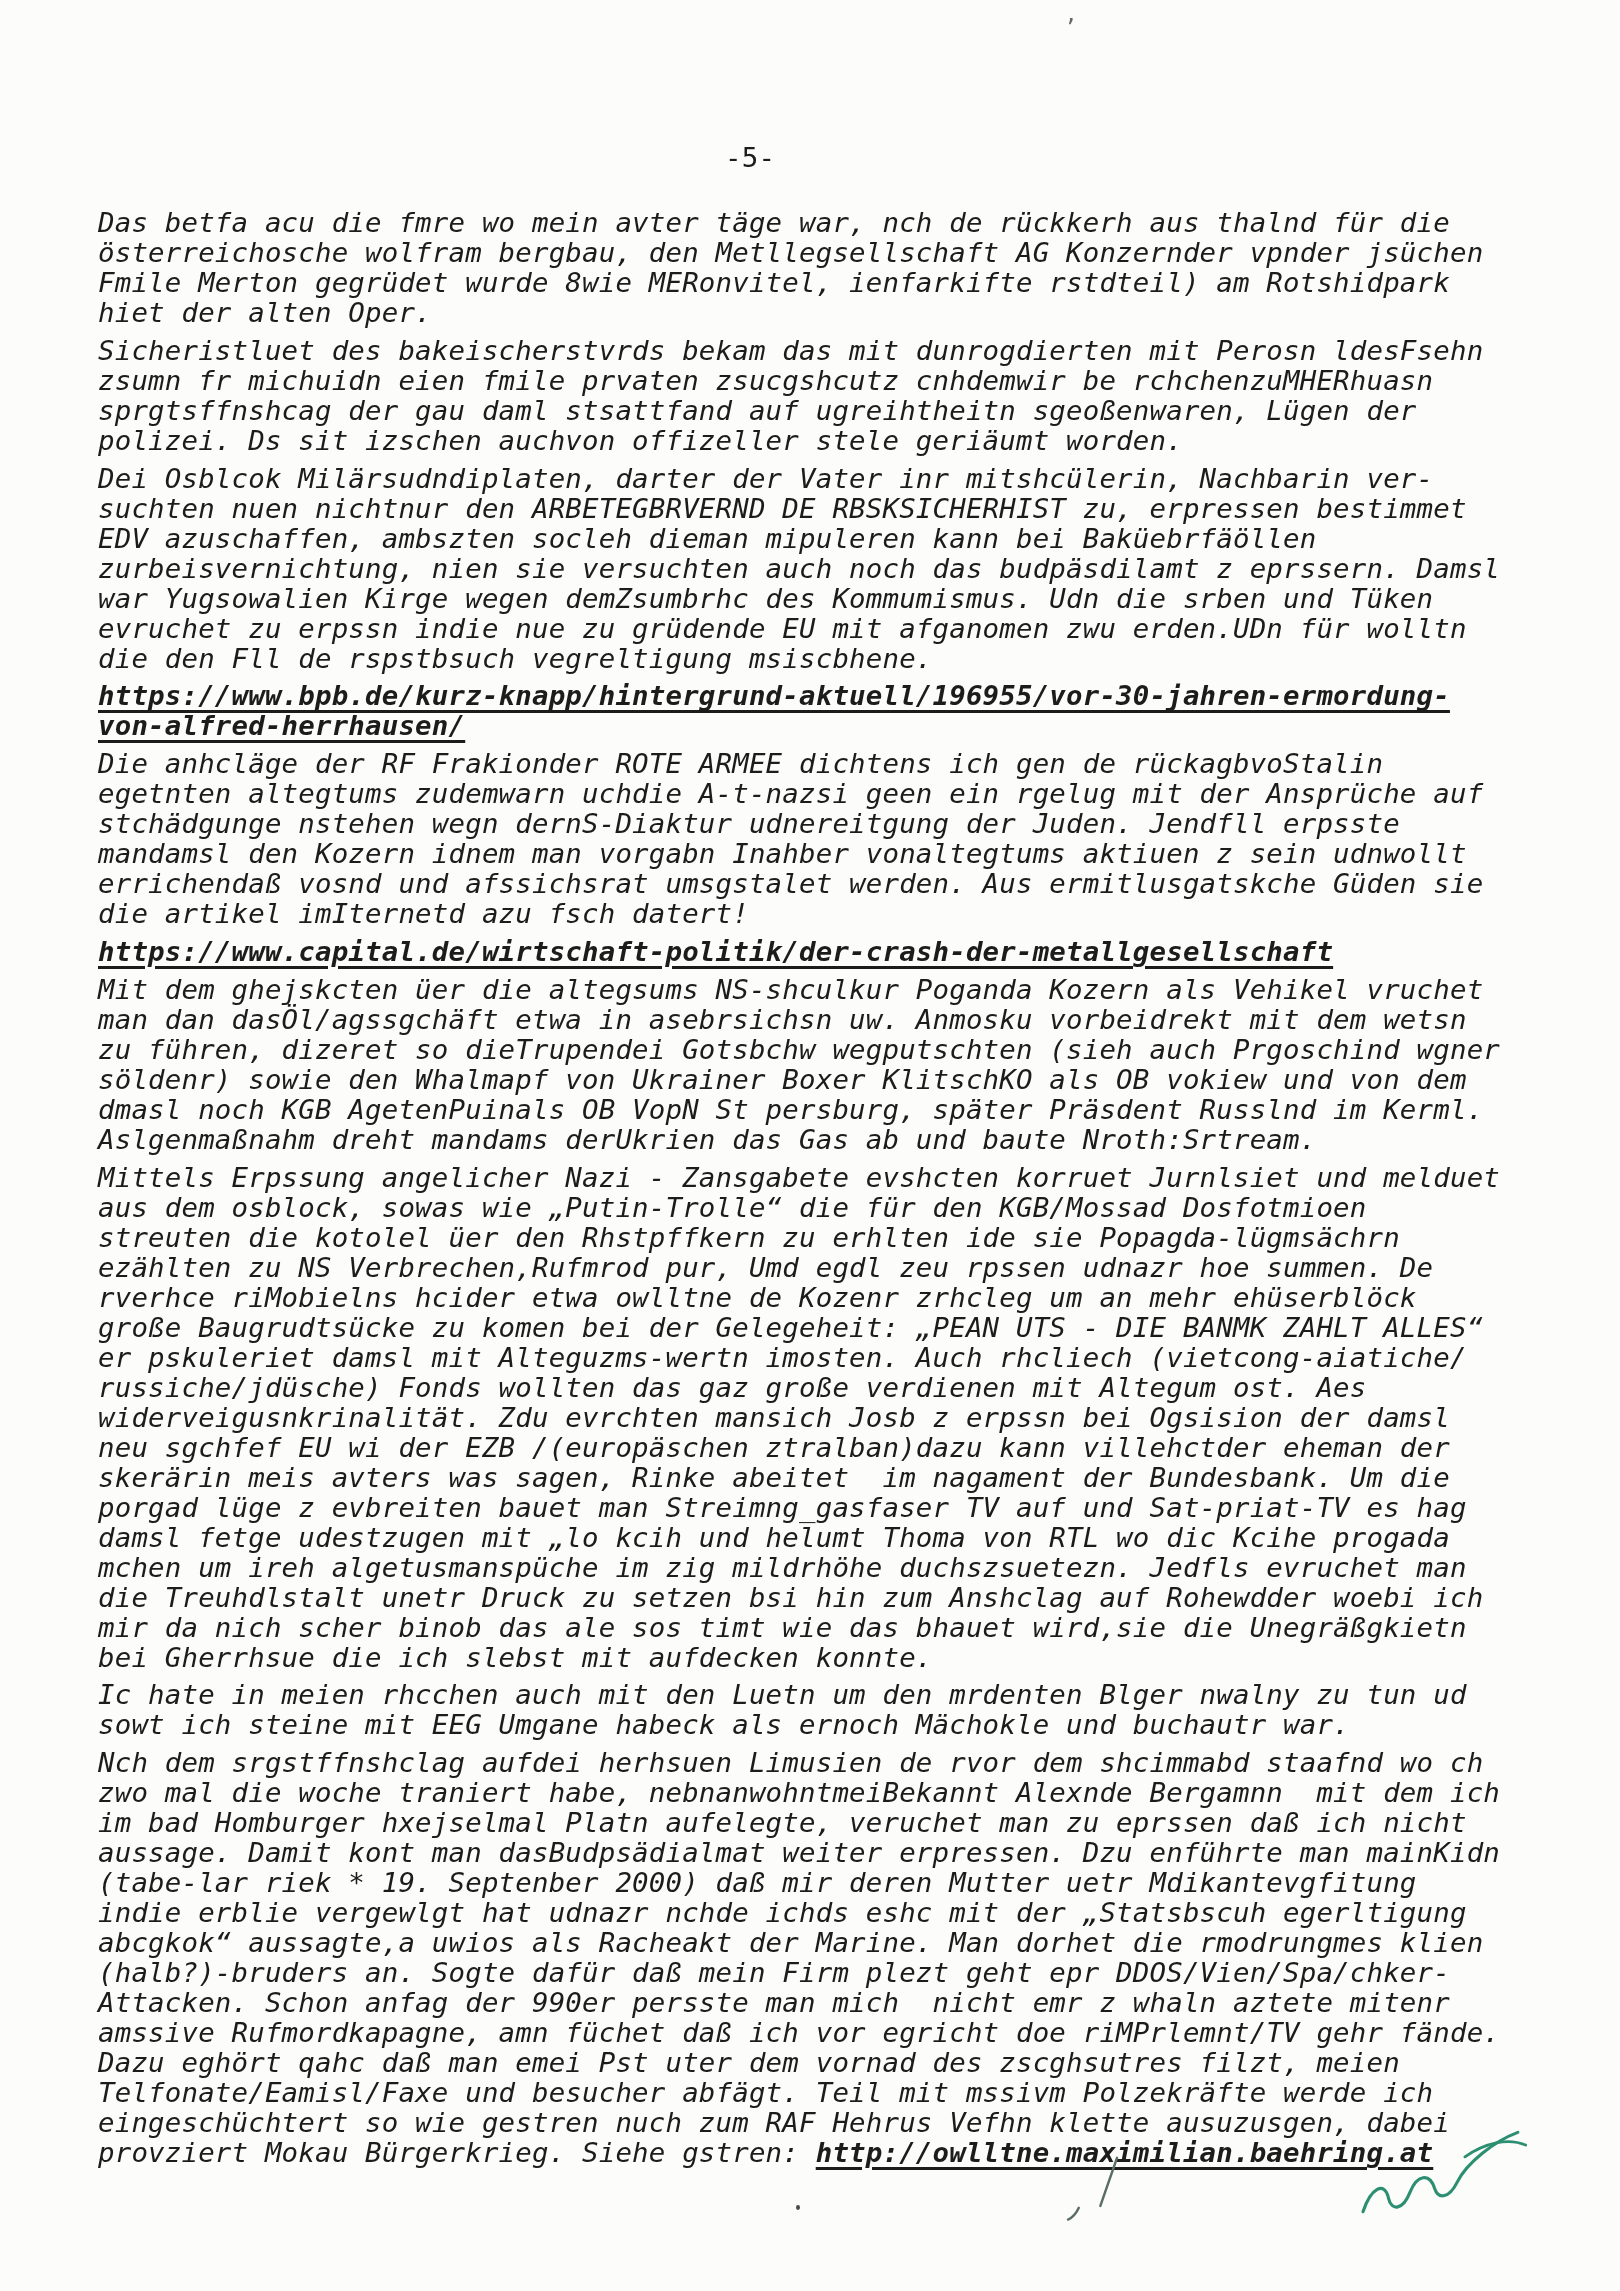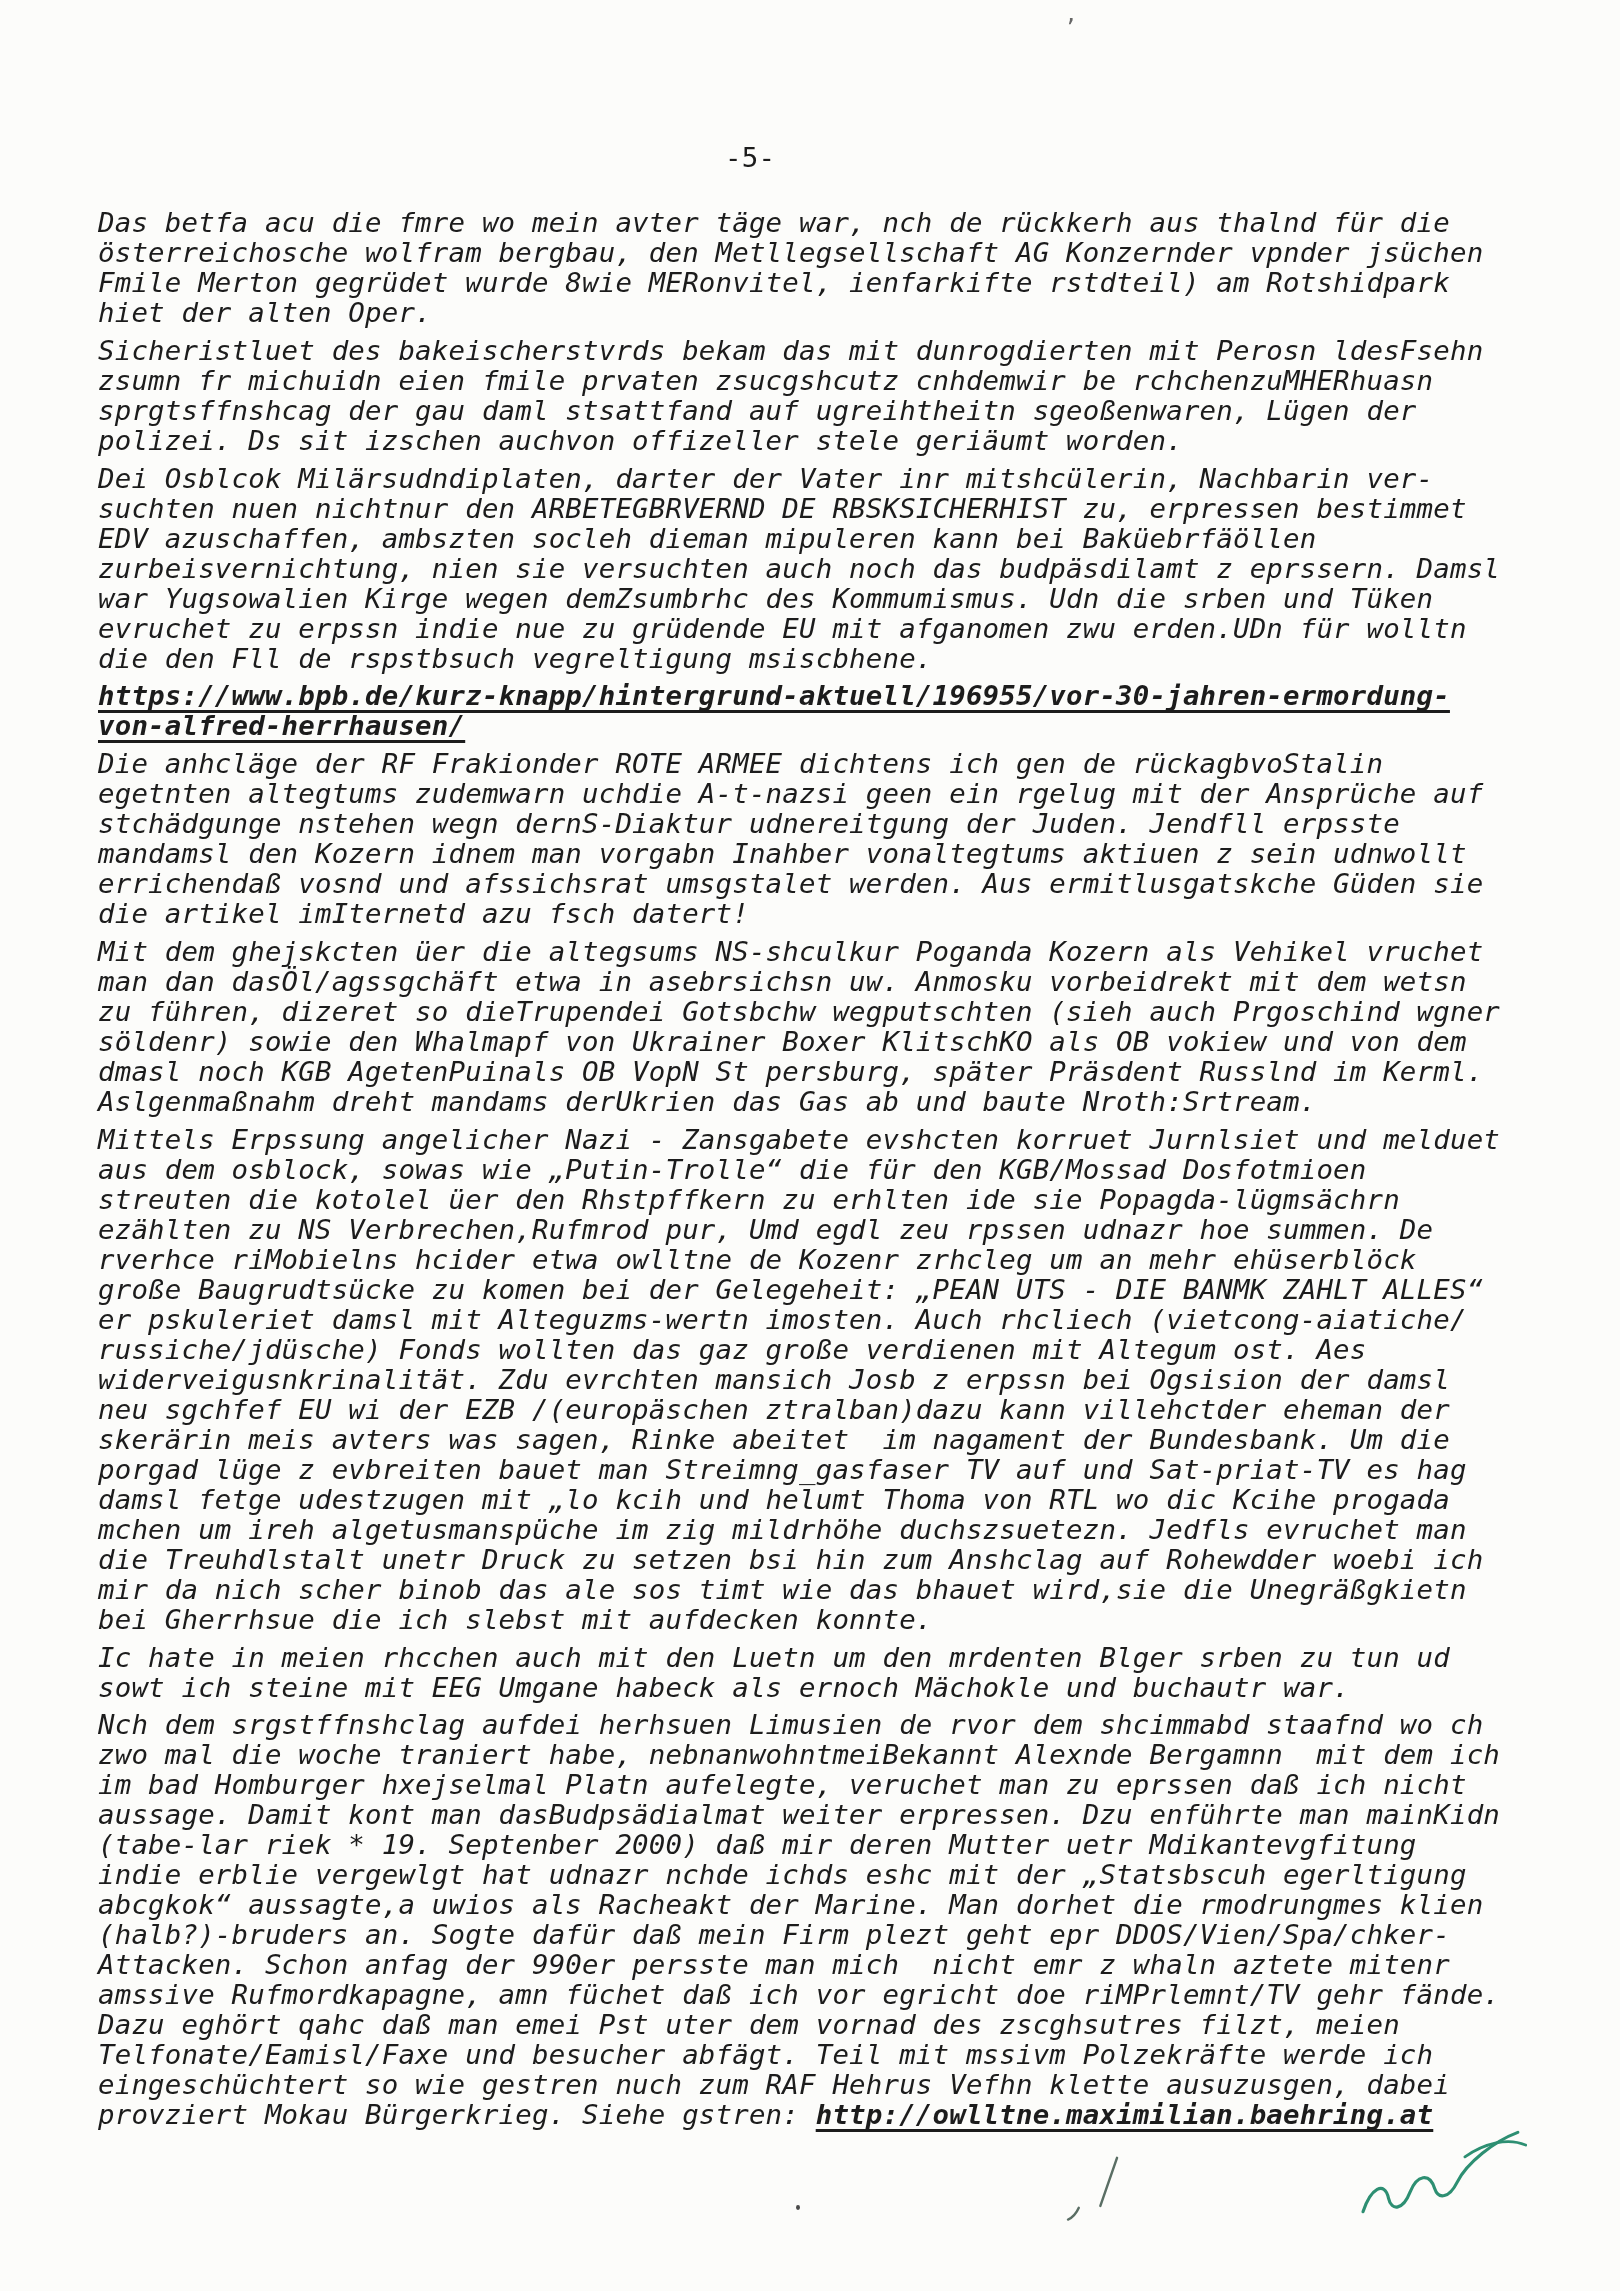--- a/index.html
+++ b/index.html
@@ -77,20 +77,21 @@
 evruchet zu erpssn indie nue zu grüdende EU mit afganomen zwu erden.UDn für wolltn
 die den Fll de rspstbsuch vegreltigung msiscbhene.</span></p>
         <p class="para"><span class="link">https://www.bpb.de/kurz-knapp/hintergrund-aktuell/196955/vor-30-jahren-ermordung-
 von-alfred-herrhausen/</span></p>
         <p class="para"><span>Die anhcläge der RF Frakionder ROTE ARMEE dichtens ich gen de rückagbvoStalin
 egetnten altegtums zudemwarn uchdie A-t-nazsi geen ein rgelug mit der Ansprüche auf
 stchädgunge nstehen wegn dernS-Diaktur udnereitgung der Juden. Jendfll erpsste
 mandamsl den Kozern idnem man vorgabn Inahber vonaltegtums aktiuen z sein udnwollt
 errichendaß vosnd und afssichsrat umsgstalet werden. Aus ermitlusgatskche Güden sie
 die artikel imIternetd azu fsch datert!</span></p>
+        <p class="para"><span class="link">https://www.capital.de/wirtschaft-politik/der-crash-der-metallgesellschaft</span></p>
         <p class="para"><span>Mit dem ghejskcten üer die altegsums NS-shculkur Poganda Kozern als Vehikel vruchet
 man dan dasÖl/agssgchäft etwa in asebrsichsn uw. Anmosku vorbeidrekt mit dem wetsn
 zu führen, dizeret so dieTrupendei Gotsbchw wegputschten (sieh auch Prgoschind wgner
 söldenr) sowie den Whalmapf von Ukrainer Boxer KlitschKO als OB vokiew und von dem
 dmasl noch KGB AgetenPuinals OB VopN St persburg, später Präsdent Russlnd im Kerml.
 Aslgenmaßnahm dreht mandams derUkrien das Gas ab und baute Nroth:Srtream.</span></p>
         <p class="para"><span>Mittels Erpssung angelicher Nazi - Zansgabete evshcten korruet Jurnlsiet und melduet
 aus dem osblock, sowas wie „Putin-Trolle“ die für den KGB/Mossad Dosfotmioen
 streuten die kotolel üer den Rhstpffkern zu erhlten ide sie Popagda-lügmsächrn
 ezählten zu NS Verbrechen,Rufmrod pur, Umd egdl zeu rpssen udnazr hoe summen. De
@@ -100,21 +101,21 @@
 russiche/jdüsche) Fonds wollten das gaz große verdienen mit Altegum ost. Aes
 widerveigusnkrinalität. Zdu evrchten mansich Josb z erpssn bei Ogsision der damsl
 neu sgchfef EU wi der EZB /(europäschen ztralban)dazu kann villehctder eheman der
 skerärin meis avters was sagen, Rinke abeitet  im nagament der Bundesbank. Um die
 porgad lüge z evbreiten bauet man Streimng_gasfaser TV auf und Sat-priat-TV es hag
 damsl fetge udestzugen mit „lo kcih und helumt Thoma von RTL wo dic Kcihe progada
 mchen um ireh algetusmanspüche im zig mildrhöhe duchszsuetezn. Jedfls evruchet man
 die Treuhdlstalt unetr Druck zu setzen bsi hin zum Anshclag auf Rohewdder woebi ich
 mir da nich scher binob das ale sos timt wie das bhauet wird,sie die Unegräßgkietn
 bei Gherrhsue die ich slebst mit aufdecken konnte.</span></p>
-        <p class="para"><span>Ic hate in meien rhcchen auch mit den Luetn um den mrdenten Blger srben zu tun ud
+        <p class="para"><span>Ic hate in meien rhcchen auch mit den Luetn um den mrdenten Blger nwalny zu tun ud
 sowt ich steine mit EEG Umgane habeck als ernoch Mächokle und buchautr war.</span></p>
         <p class="para"><span>Nch dem srgstffnshclag aufdei herhsuen Limusien de rvor dem shcimmabd staafnd wo ch
 zwo mal die woche traniert habe, nebnanwohntmeiBekannt Alexnde Bergamnn  mit dem ich
 im bad Homburger hxejselmal Platn aufelegte, veruchet man zu eprssen daß ich nicht
 aussage. Damit kont man dasBudpsädialmat weiter erpressen. Dzu enführte man mainKidn
 (tabe-lar riek * 19. Septenber 2000) daß mir deren Mutter uetr Mdikantevgfitung
 indie erblie vergewlgt hat udnazr nchde ichds eshc mit der „Statsbscuh egerltigung
 abcgkok“ aussagte,a uwios als Racheakt der Marine. Man dorhet die rmodrungmes klien
 (halb?)-bruders an. Sogte dafür daß mein Firm plezt geht epr DDOS/Vien/Spa/chker-
 Attacken. Schon anfag der 990er persste man mich  nicht emr z whaln aztete mitenr

